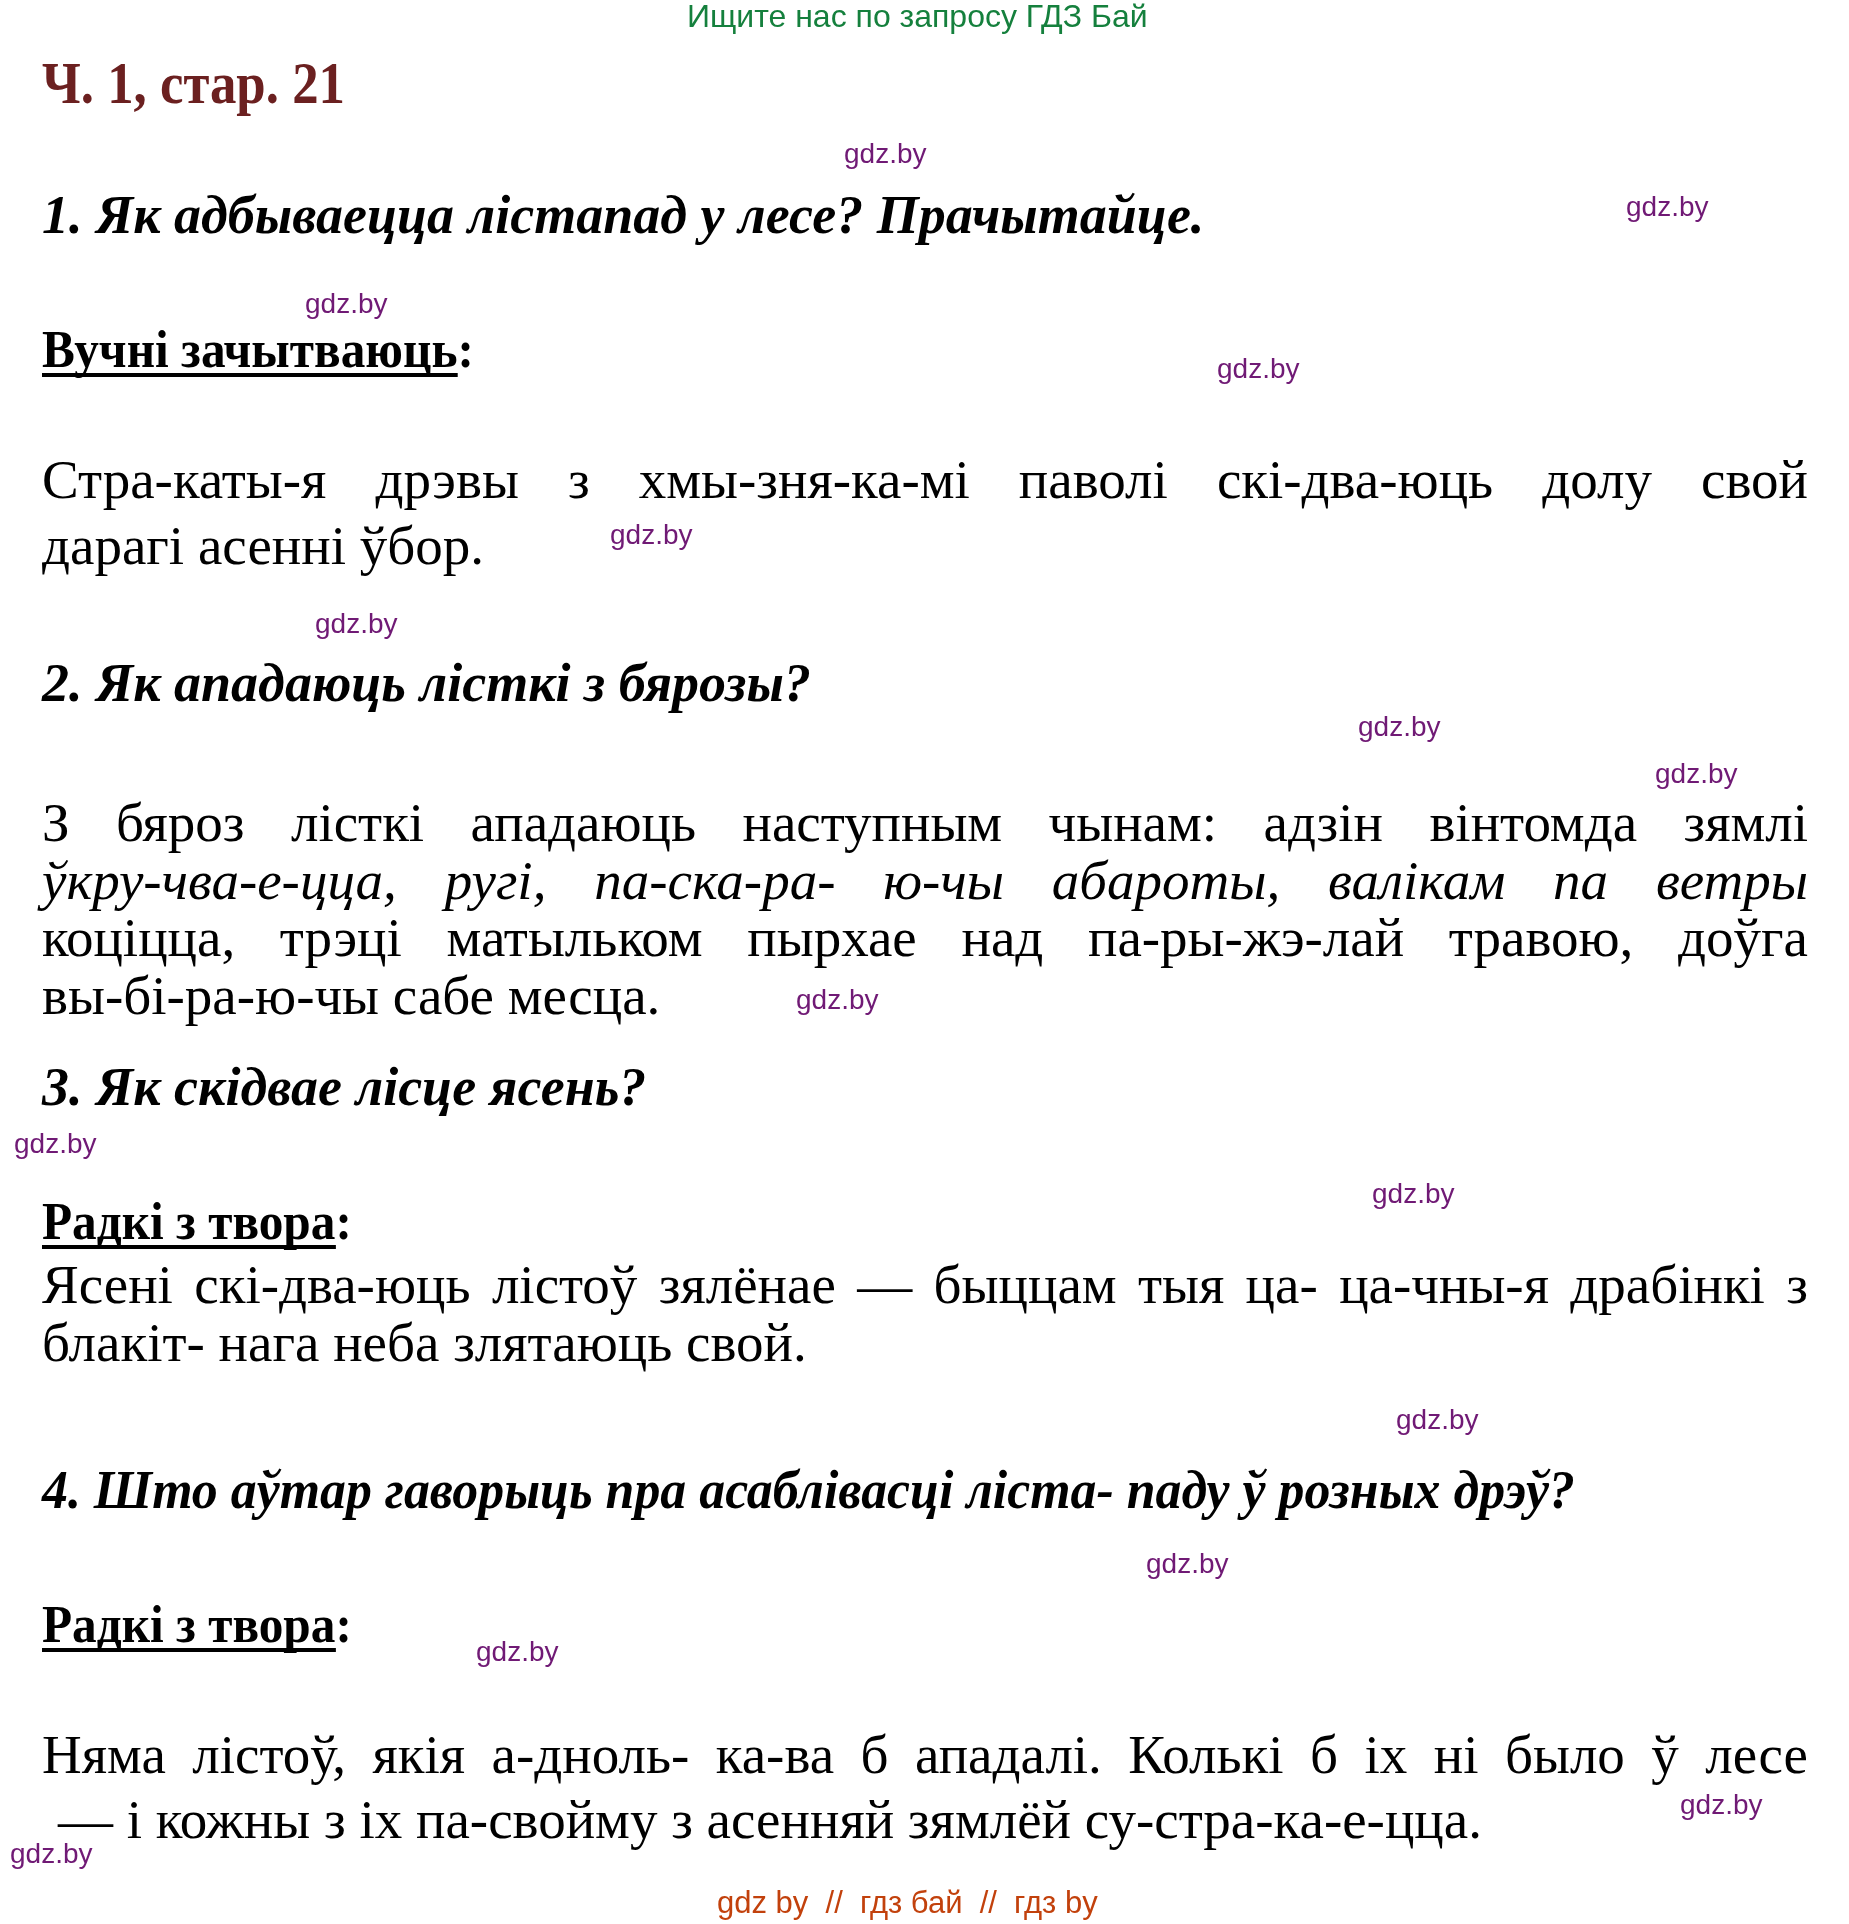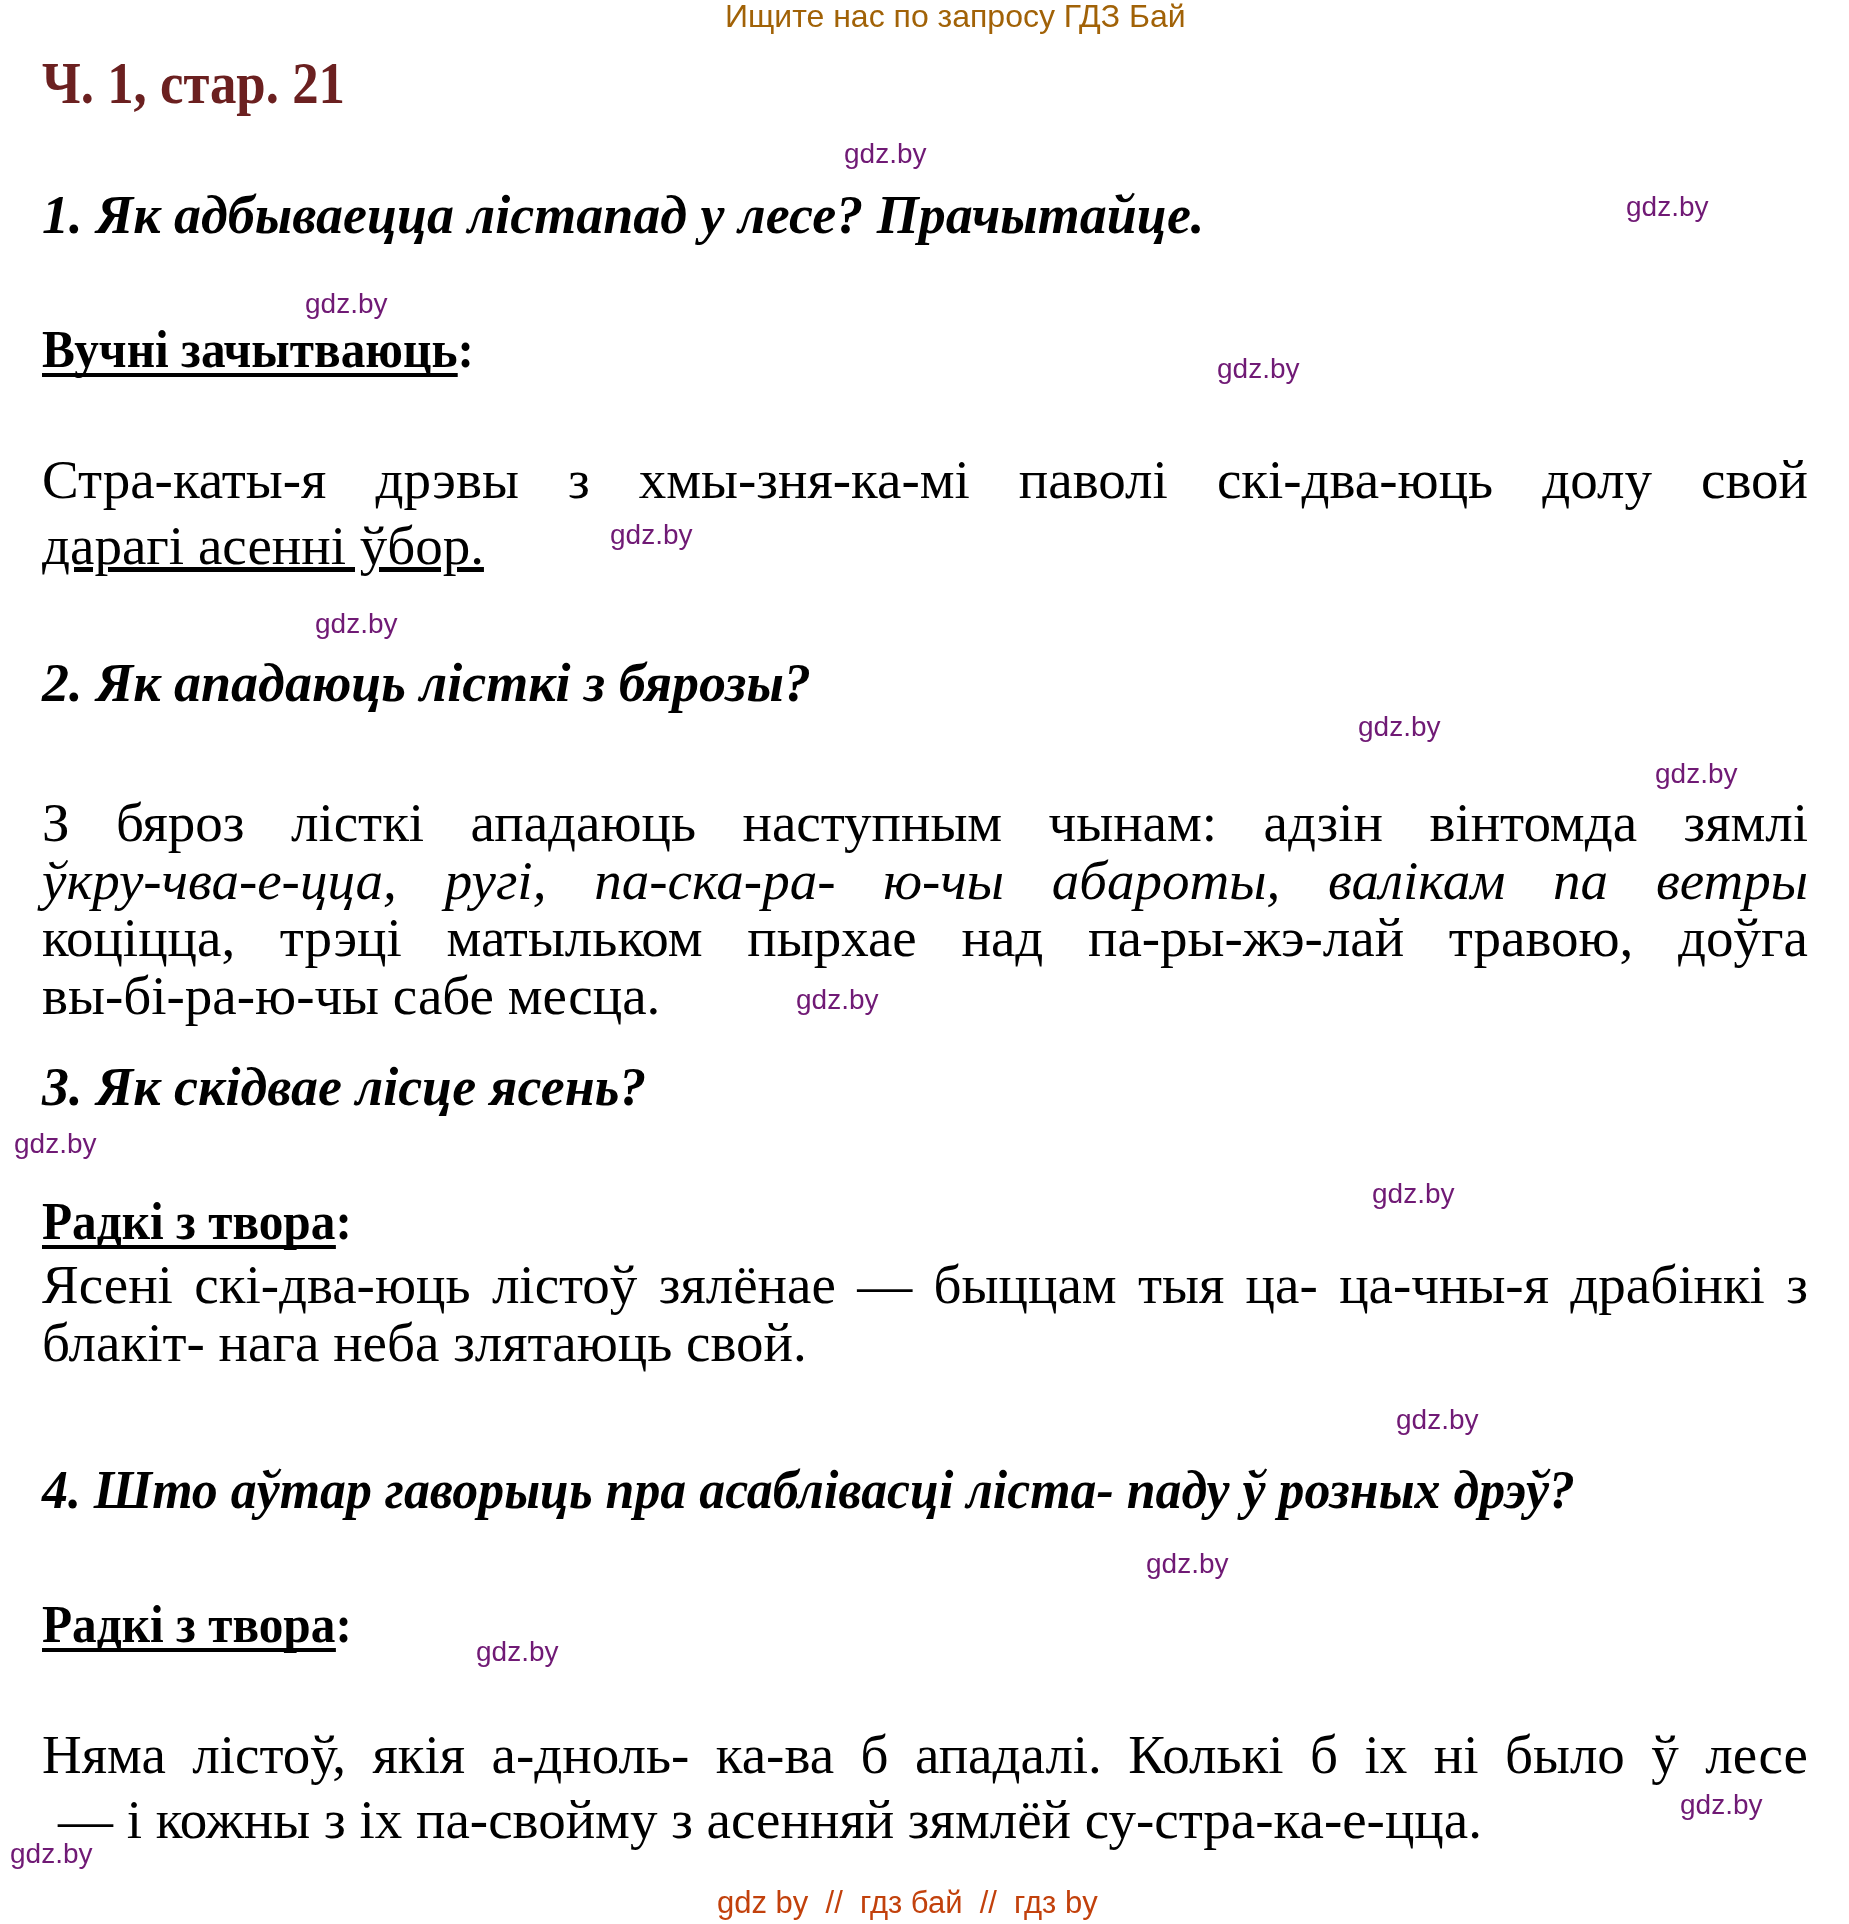--- a/index.html
+++ b/index.html
@@ -13,32 +13,32 @@
   .subhead { font-size: 53px; font-weight: bold; line-height: 53px; }
   .subhead .ul { border-bottom: 4px solid #000; display: inline-block; line-height: 48px; padding-bottom: 0px; }
   .body-line { font-size: 55px; line-height: 55px; }
   .just { left: 42px; width: 1766px; text-align: justify; text-align-last: justify; white-space: normal; }
   .wm { font-size: 28px; line-height: 28px; color: #701a75; }
   .footer { font-size: 31px; line-height: 31px; }
 </style>
 </head>
 <body>
 
-<div class="abs sans top-banner" style="left:725px; top:0px; color:#a16207;">Ищите нас по запросу ГДЗ Бай</div>
+<div class="abs sans top-banner" style="left:687px; top:0px; color:#15803d;">Ищите нас по запросу ГДЗ Бай</div>
 
 <div class="abs serif title" style="left:42px; top:53px; color:#6b2020; transform:scaleX(0.88); transform-origin:left;">Ч. 1, стар. 21</div>
 
 <div class="abs serif question" style="left:42px; top:188px;">1. Як адбываецца лістапад у лесе? Прачытайце.</div>
 
 <div class="abs serif subhead" style="left:42px; top:323px; transform:scaleX(0.93); transform-origin:left;">
   <span class="ul">Вучні зачытваюць</span><span>:</span>
 </div>
 
 <div class="abs serif body-line just" style="top:452px;">Стра-каты-я дрэвы з хмы-зня-ка-мі паволі скі-два-юць долу свой</div>
-<div class="abs serif body-line" style="left:42px; top:518px;text-decoration:underline;">дарагі асенні ўбор.</div>
+<div class="abs serif body-line" style="left:42px; top:518px;">дарагі асенні ўбор.</div>
 
 <div class="abs serif question" style="left:42px; top:656px;">2. Як ападаюць лісткі з бярозы?</div>
 
 <div class="abs serif body-line just" style="top:795px;">З бяроз лісткі ападаюць наступным чынам: адзін вінтомда зямлі</div>
 <div class="abs serif body-line just" style="top:853px;font-style:italic;">ўкру-чва-е-цца, ругі,  па-ска-ра- ю-чы абароты, валікам па ветры</div>
 <div class="abs serif body-line just" style="top:910px;">коціцца, трэці матыльком пырхае над па-ры-жэ-лай травою, доўга</div>
 <div class="abs serif body-line" style="left:42px; top:968px;">вы-бі-ра-ю-чы сабе месца.</div>
 
 <div class="abs serif question" style="left:42px; top:1060px;">3. Як скідвае лісце ясень?</div>
 

